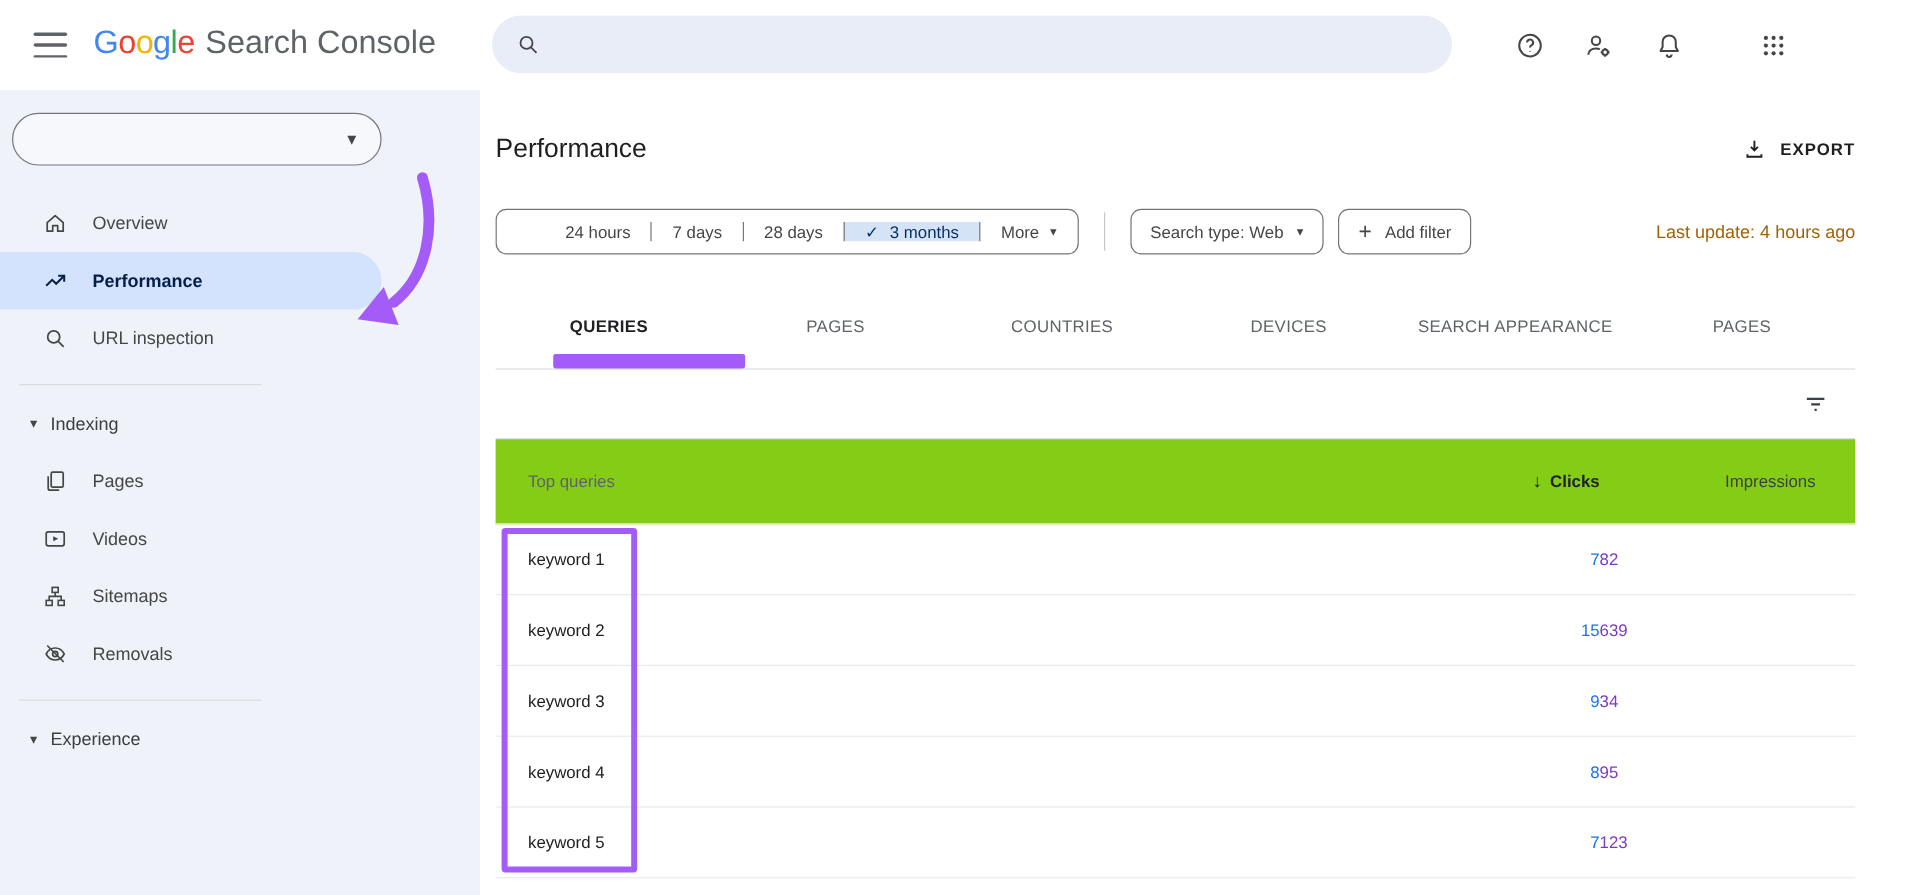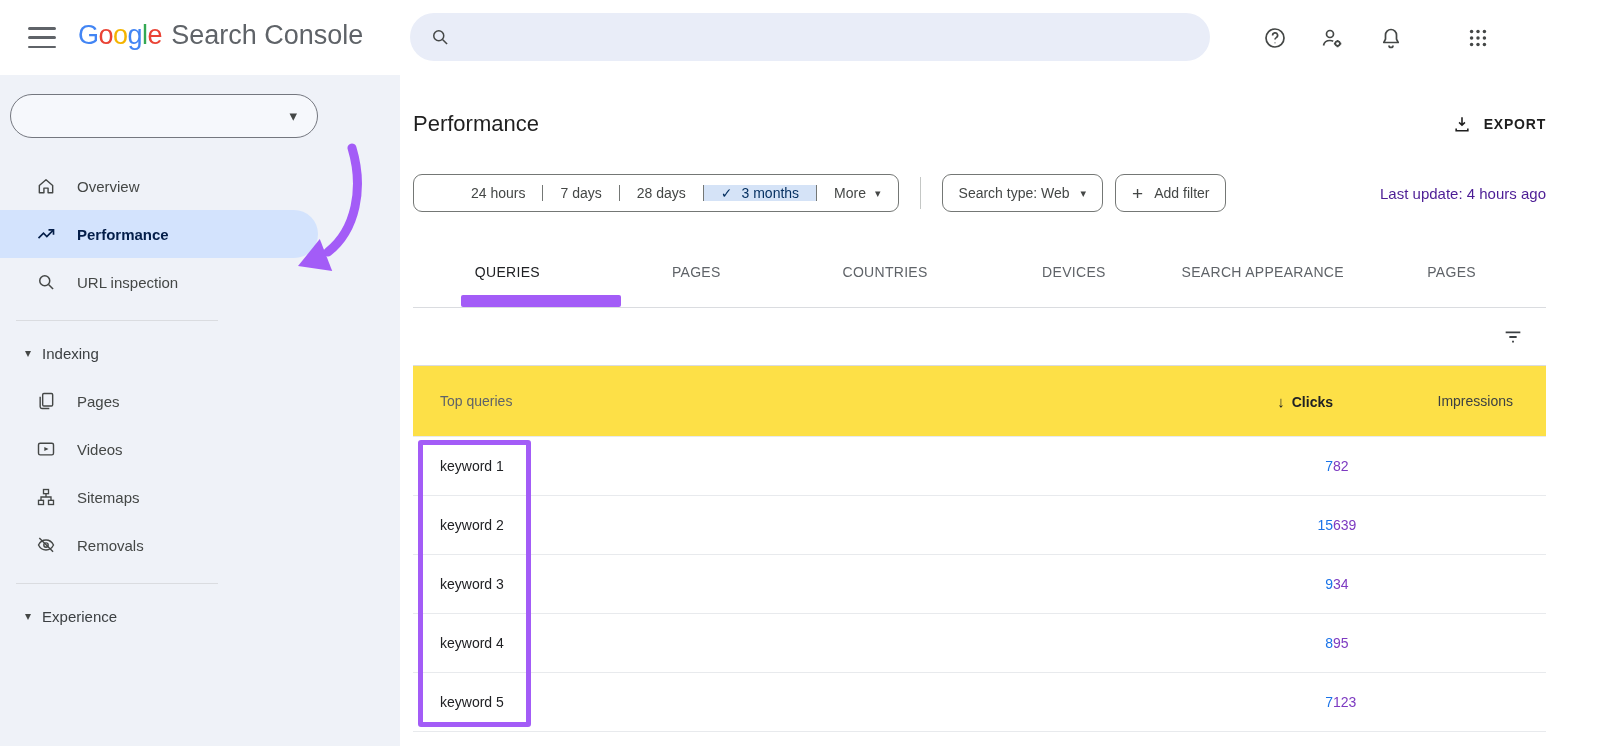--- a/index.html
+++ b/index.html
@@ -43,30 +43,30 @@
   .filters { display:flex; align-items:center; margin-top:14px; height:38px; }
   .seg-group { display:flex; align-items:center; border:1px solid #747775; border-radius:9px; overflow:hidden; height:38px; flex:none;padding-left:40px; }
   .seg { display:flex; align-items:center; gap:9px; padding:0 17px; font-size:14px; color:#444746; border-left:1px solid #747775; cursor:pointer; white-space:nowrap; }
   .seg:first-child { border-left:none; }
   .seg.selected { background:#d5e3f7; color:#032e5f; font-weight:500; }
   .seg .check { font-size:14px; }
   .seg .caret, .chip .caret { font-size:11px; color:#444746; }
   .vsep { width:1px; height:32px; background:#c4c7c5; margin:0 21px; flex:none; }
   .chip { display:flex; align-items:center; gap:11px; border:1px solid #747775; border-radius:9px; height:38px; padding:0 16px; font-size:14px; color:#444746; margin-right:12px; cursor:pointer; white-space:nowrap; background:#fff; font-family:"Liberation Sans", sans-serif; }
   .chip .plus { font-size:19px; font-weight:400; color:#444746; line-height:1; }
-  .last-update { margin-left:auto; color:#4c1d95; font-size:15px; white-space:nowrap; }
+  .last-update { margin-left:auto; color:#a16207; font-size:15px; white-space:nowrap; }
 
   .tabs { display:flex; align-items:center; margin-top:24px; height:72px; border-bottom:1px solid #dadce0; }
   .tab { flex:1; text-align:center; font-size:14px; letter-spacing:0.3px; color:#5f6368; font-weight:500; cursor:pointer; }
-  .tab.active { color:#202124; font-weight:400; }
+  .tab.active { color:#202124; font-weight:700; }
 
   .table-toolbar { height:58px; border-bottom:1px solid #dadce0; display:flex; align-items:center; }
   .filter-btn { margin-left:auto; margin-right:22px; color:#3c4043; cursor:pointer; background:none; border:none; display:flex; }
 
-  .thead { display:grid; grid-template-columns:1fr 120px 213px; height:71px; align-items:center; background:#fde047; border-bottom:1px solid #e8eaed; font-size:14px; }
+  .thead { display:grid; grid-template-columns:1fr 120px 213px; height:71px; align-items:center; background:#84cc16; border-bottom:1px solid #e8eaed; font-size:14px; }
   .th-query { padding-left:27px; color:#5f6368; }
   .th-clicks { text-align:right; color:#202124; font-weight:700; }
   .th-clicks .sort { font-weight:400; margin-right:7px; font-size:15px; }
   .th-impr { text-align:right; padding-right:33px; color:#3c4043; font-weight:500; }
   .trow { display:grid; grid-template-columns:1fr 120px 213px; height:59px; align-items:center; border-bottom:1px solid #e8eaed; font-size:14px; cursor:pointer; }
   .td-query { padding-left:27px; color:#202124; }
   .td-clicks { text-align:right; color:#1a73e8; }
   .td-impr { padding-right:33px; color:#7d3ac1; }
 
   

